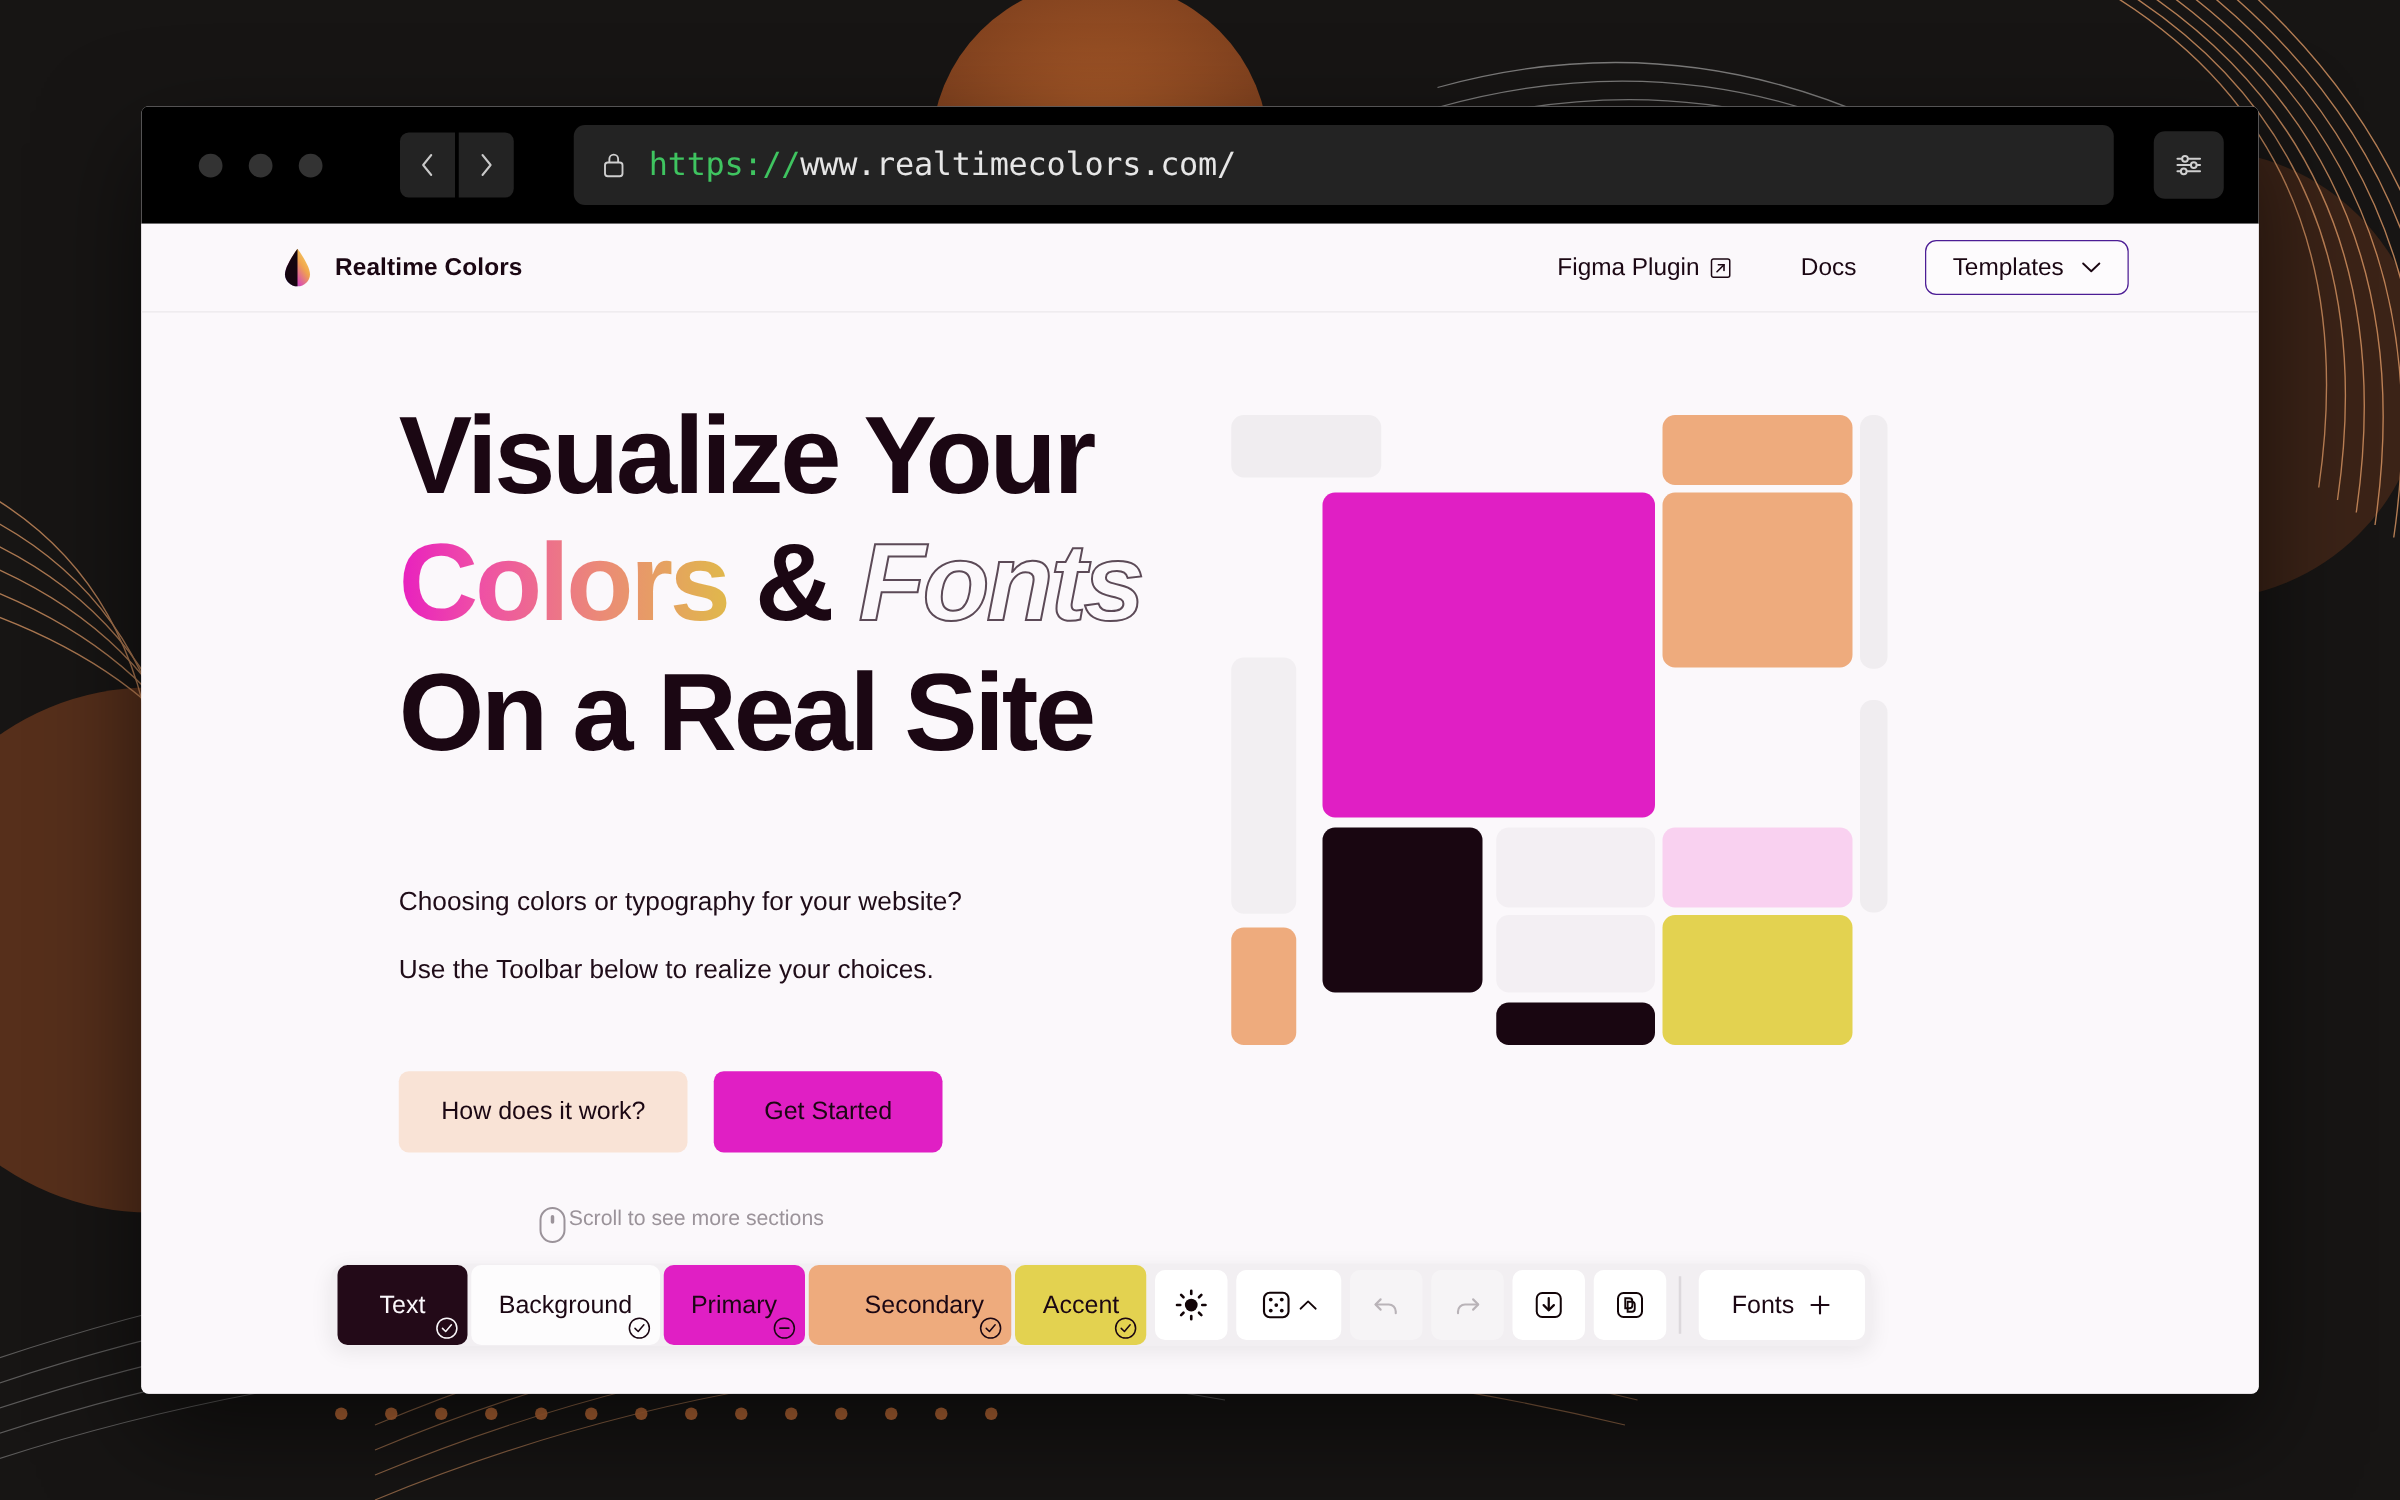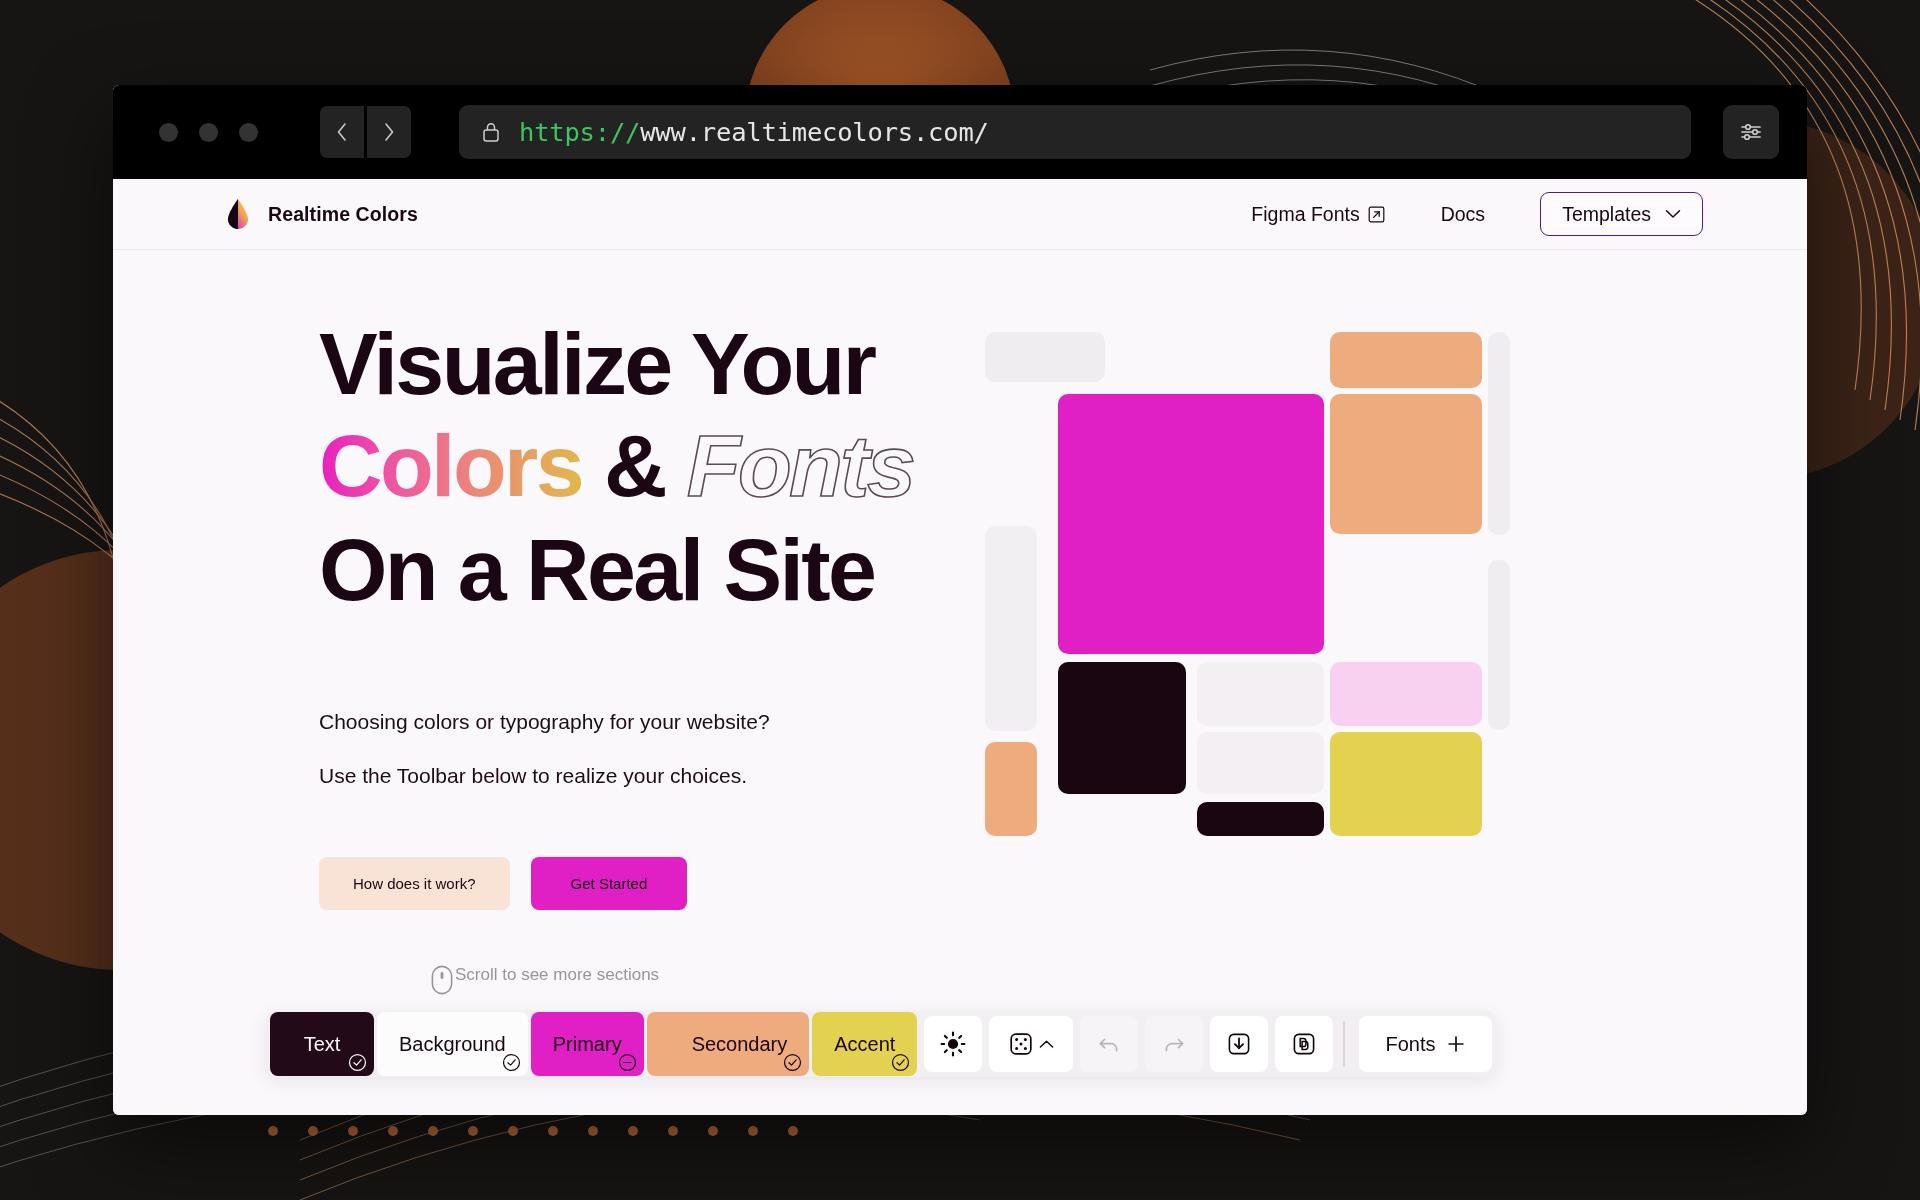--- a/index.html
+++ b/index.html
@@ -60,21 +60,21 @@
     font-size: 23px;
     line-height: 1;
     cursor: pointer;
   }
   .nav-btn:first-child { border-radius: 7px 0 0 7px; }
   .nav-btn:last-child { border-radius: 0 7px 7px 0; margin-left: 3px; }
 
   #url-bar {
     margin-left: 48px;
     flex: 1;
-    height: 54px;
+    height: 64px;
     background: #232323;
     border-radius: 9px;
     display: flex;
     align-items: center;
     padding: 0 22px;
     gap: 18px;
   }
   #lock-icon { flex: 0 0 auto; display: flex; align-items: center; }
   #url-text {
     font-family: "DejaVu Sans Mono", monospace;
@@ -174,25 +174,25 @@
   #hero-body { margin-top: 92px; }
   #hero-body p {
     font-size: 21px;
     color: #1f0c18;
     line-height: 1.5;
   }
   #hero-body p + p { margin-top: 22px; }
 
   #hero-buttons { margin-top: 66px; display: flex; gap: 21px; }
   .hero-btn {
-    height: 53px;
+    height: 65px;
     border: none;
     border-radius: 8px;
     font-family: "Liberation Sans", sans-serif;
-    font-size: 15px;
+    font-size: 20px;
     color: #1b0713;
     cursor: pointer;
     padding: 0 34px;
   }
   #btn-how { background: #f9e3d6; }
   #btn-get-started { background: #e01fc4; padding: 0 40px; text-align: right; }
 
   
   #palette {
     position: relative;
@@ -411,21 +411,21 @@
             </linearGradient>
           </defs>
           <path d="M13 1 C13 1 3 14.5 3 21.3 C3 26.6 7.5 31 13 31 C18.5 31 23 26.6 23 21.3 C23 14.5 13 1 13 1 Z" fill="url(#dropGrad)"></path>
           <path d="M13 1 C13 1 3 14.5 3 21.3 C3 26.6 7.5 31 13 31 Z" fill="#150510"></path>
         </svg>
         <span id="brand-name">Realtime Colors</span>
       </div>
 
       <div id="nav-right">
         <div class="nav-link">
-          <span>Figma Fonts</span>
+          <span>Figma Plugin</span>
           <svg width="17" height="17" viewBox="0 0 17 17" fill="none">
             <rect x="1.2" y="1.2" width="14.6" height="14.6" rx="1.6" stroke="#1b0713" stroke-width="1.2"></rect>
             <path d="M5.6 11.4 L11.2 5.8" stroke="#1b0713" stroke-width="1.3" stroke-linecap="round"></path>
             <path d="M6.7 5.8 H11.2 V10.3" stroke="#1b0713" stroke-width="1.3" stroke-linecap="round" stroke-linejoin="round"></path>
           </svg>
         </div>
         <div class="nav-link">
           <span>Docs</span>
         </div>
         <div id="templates-btn">

